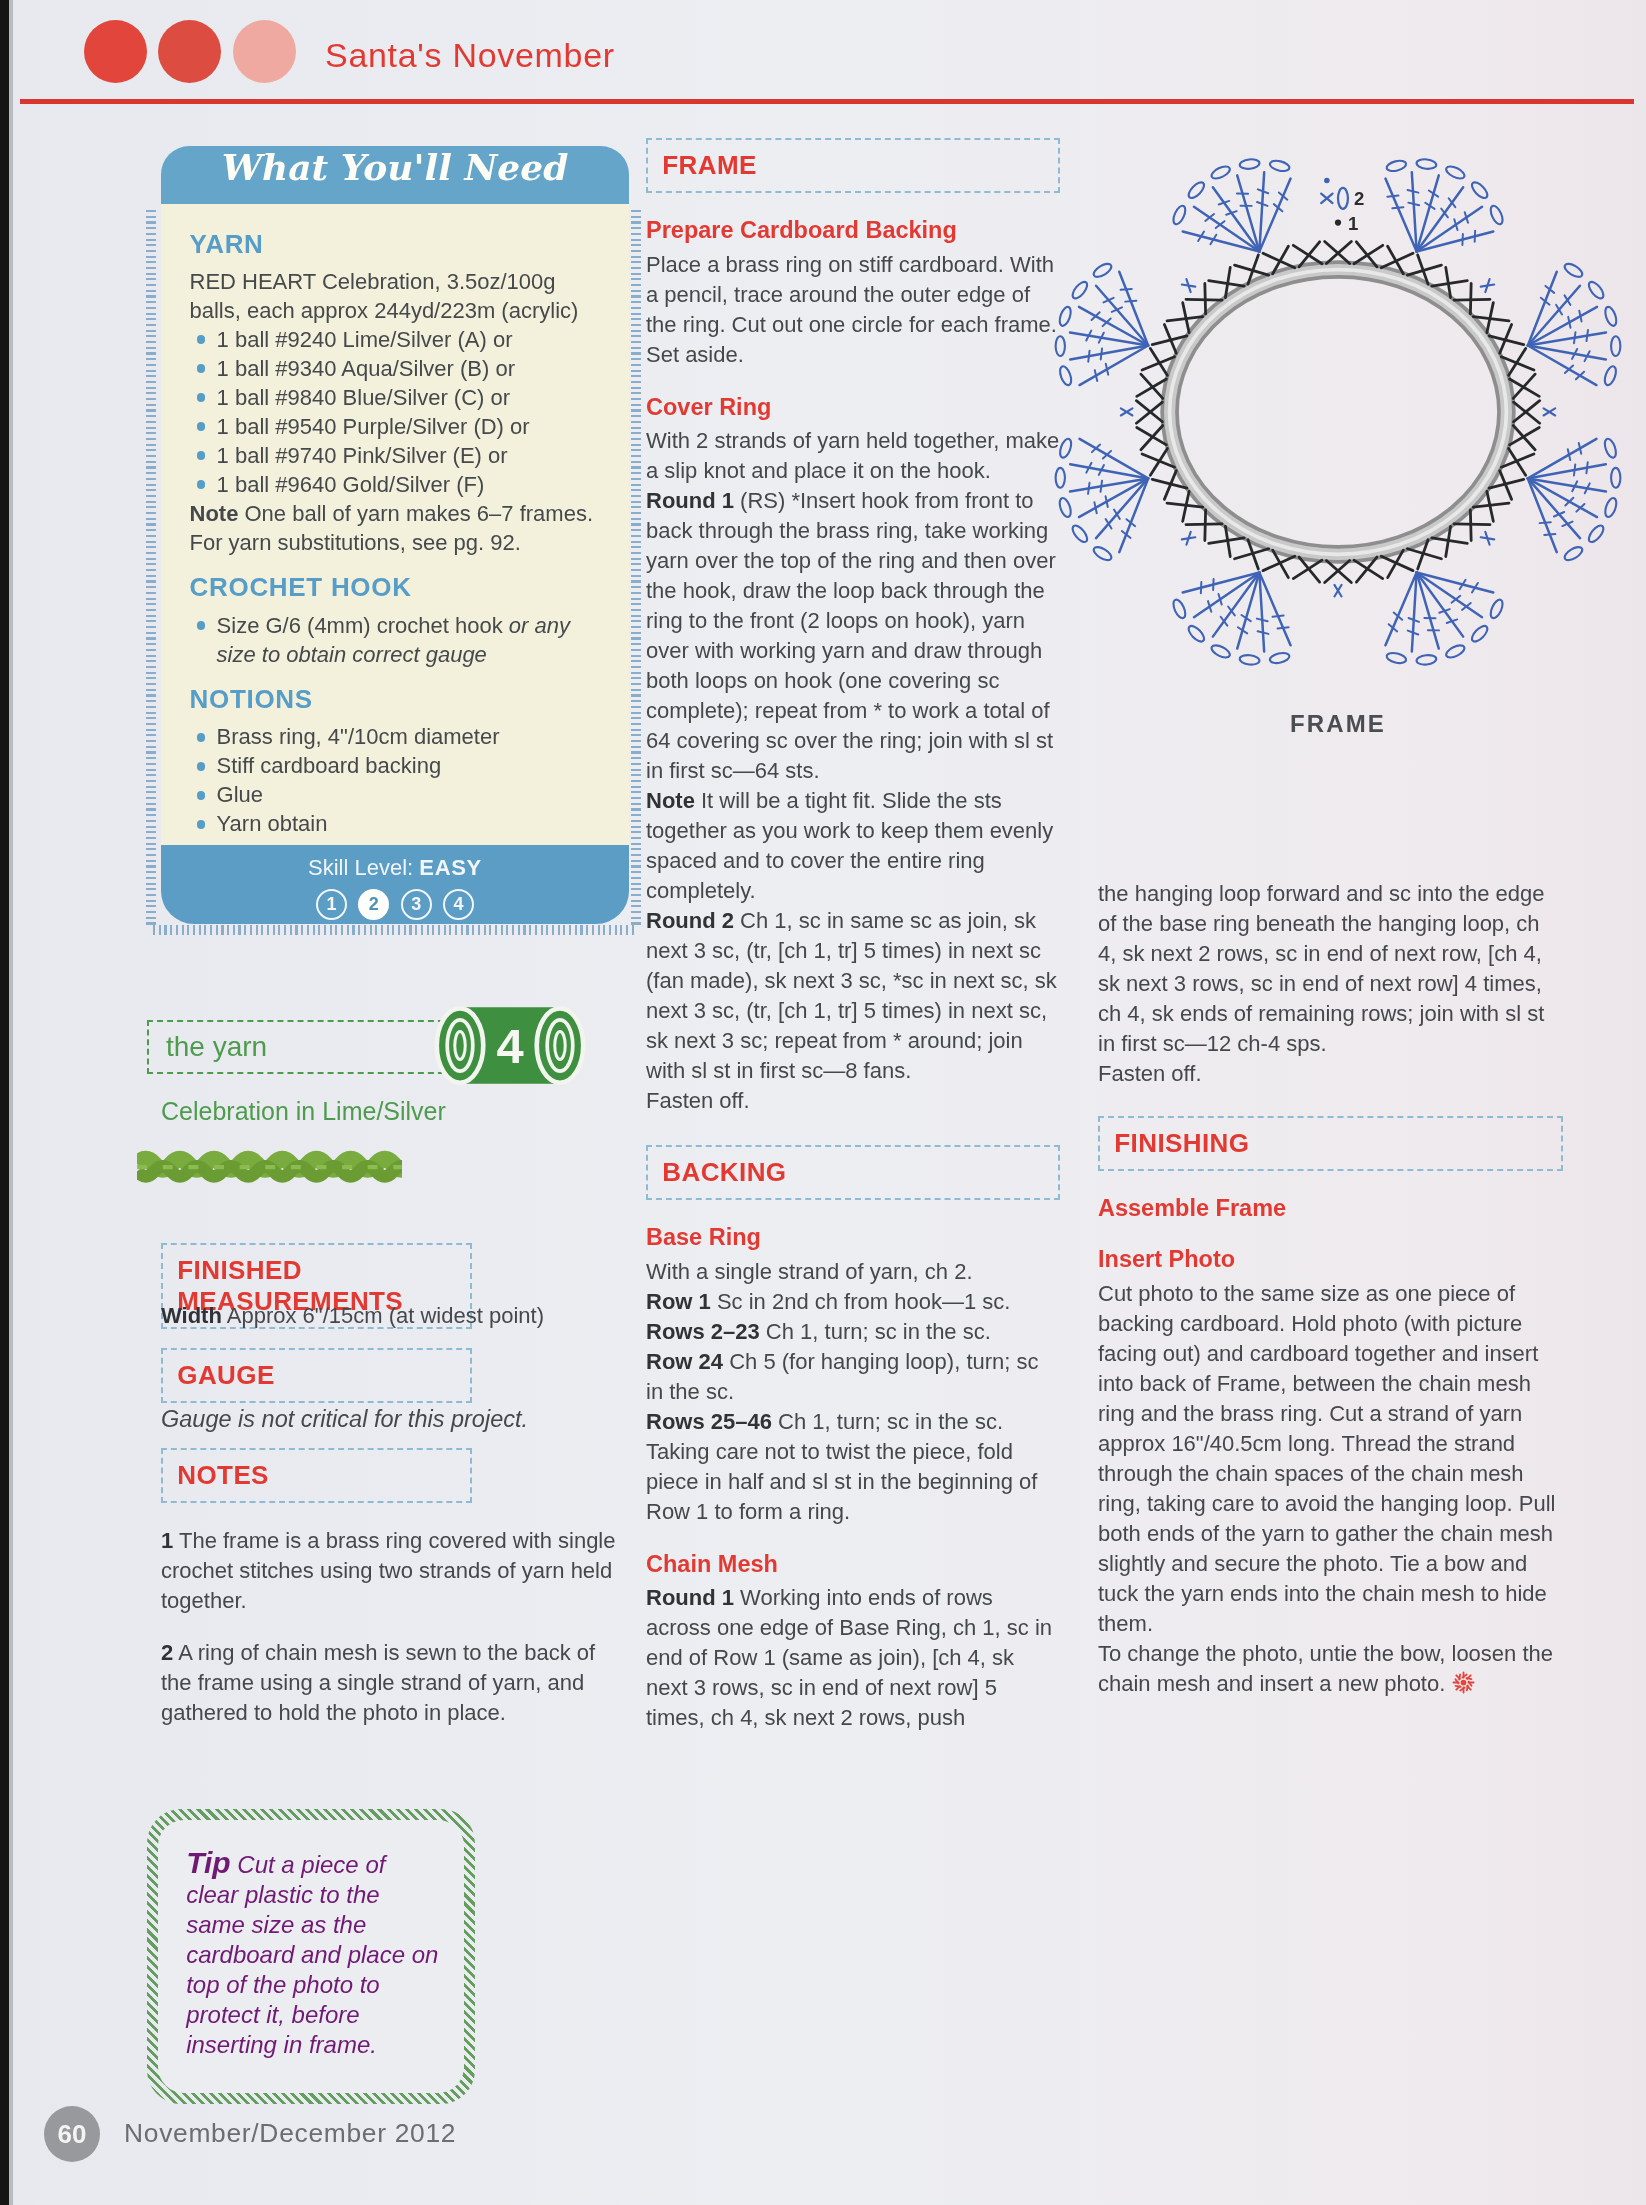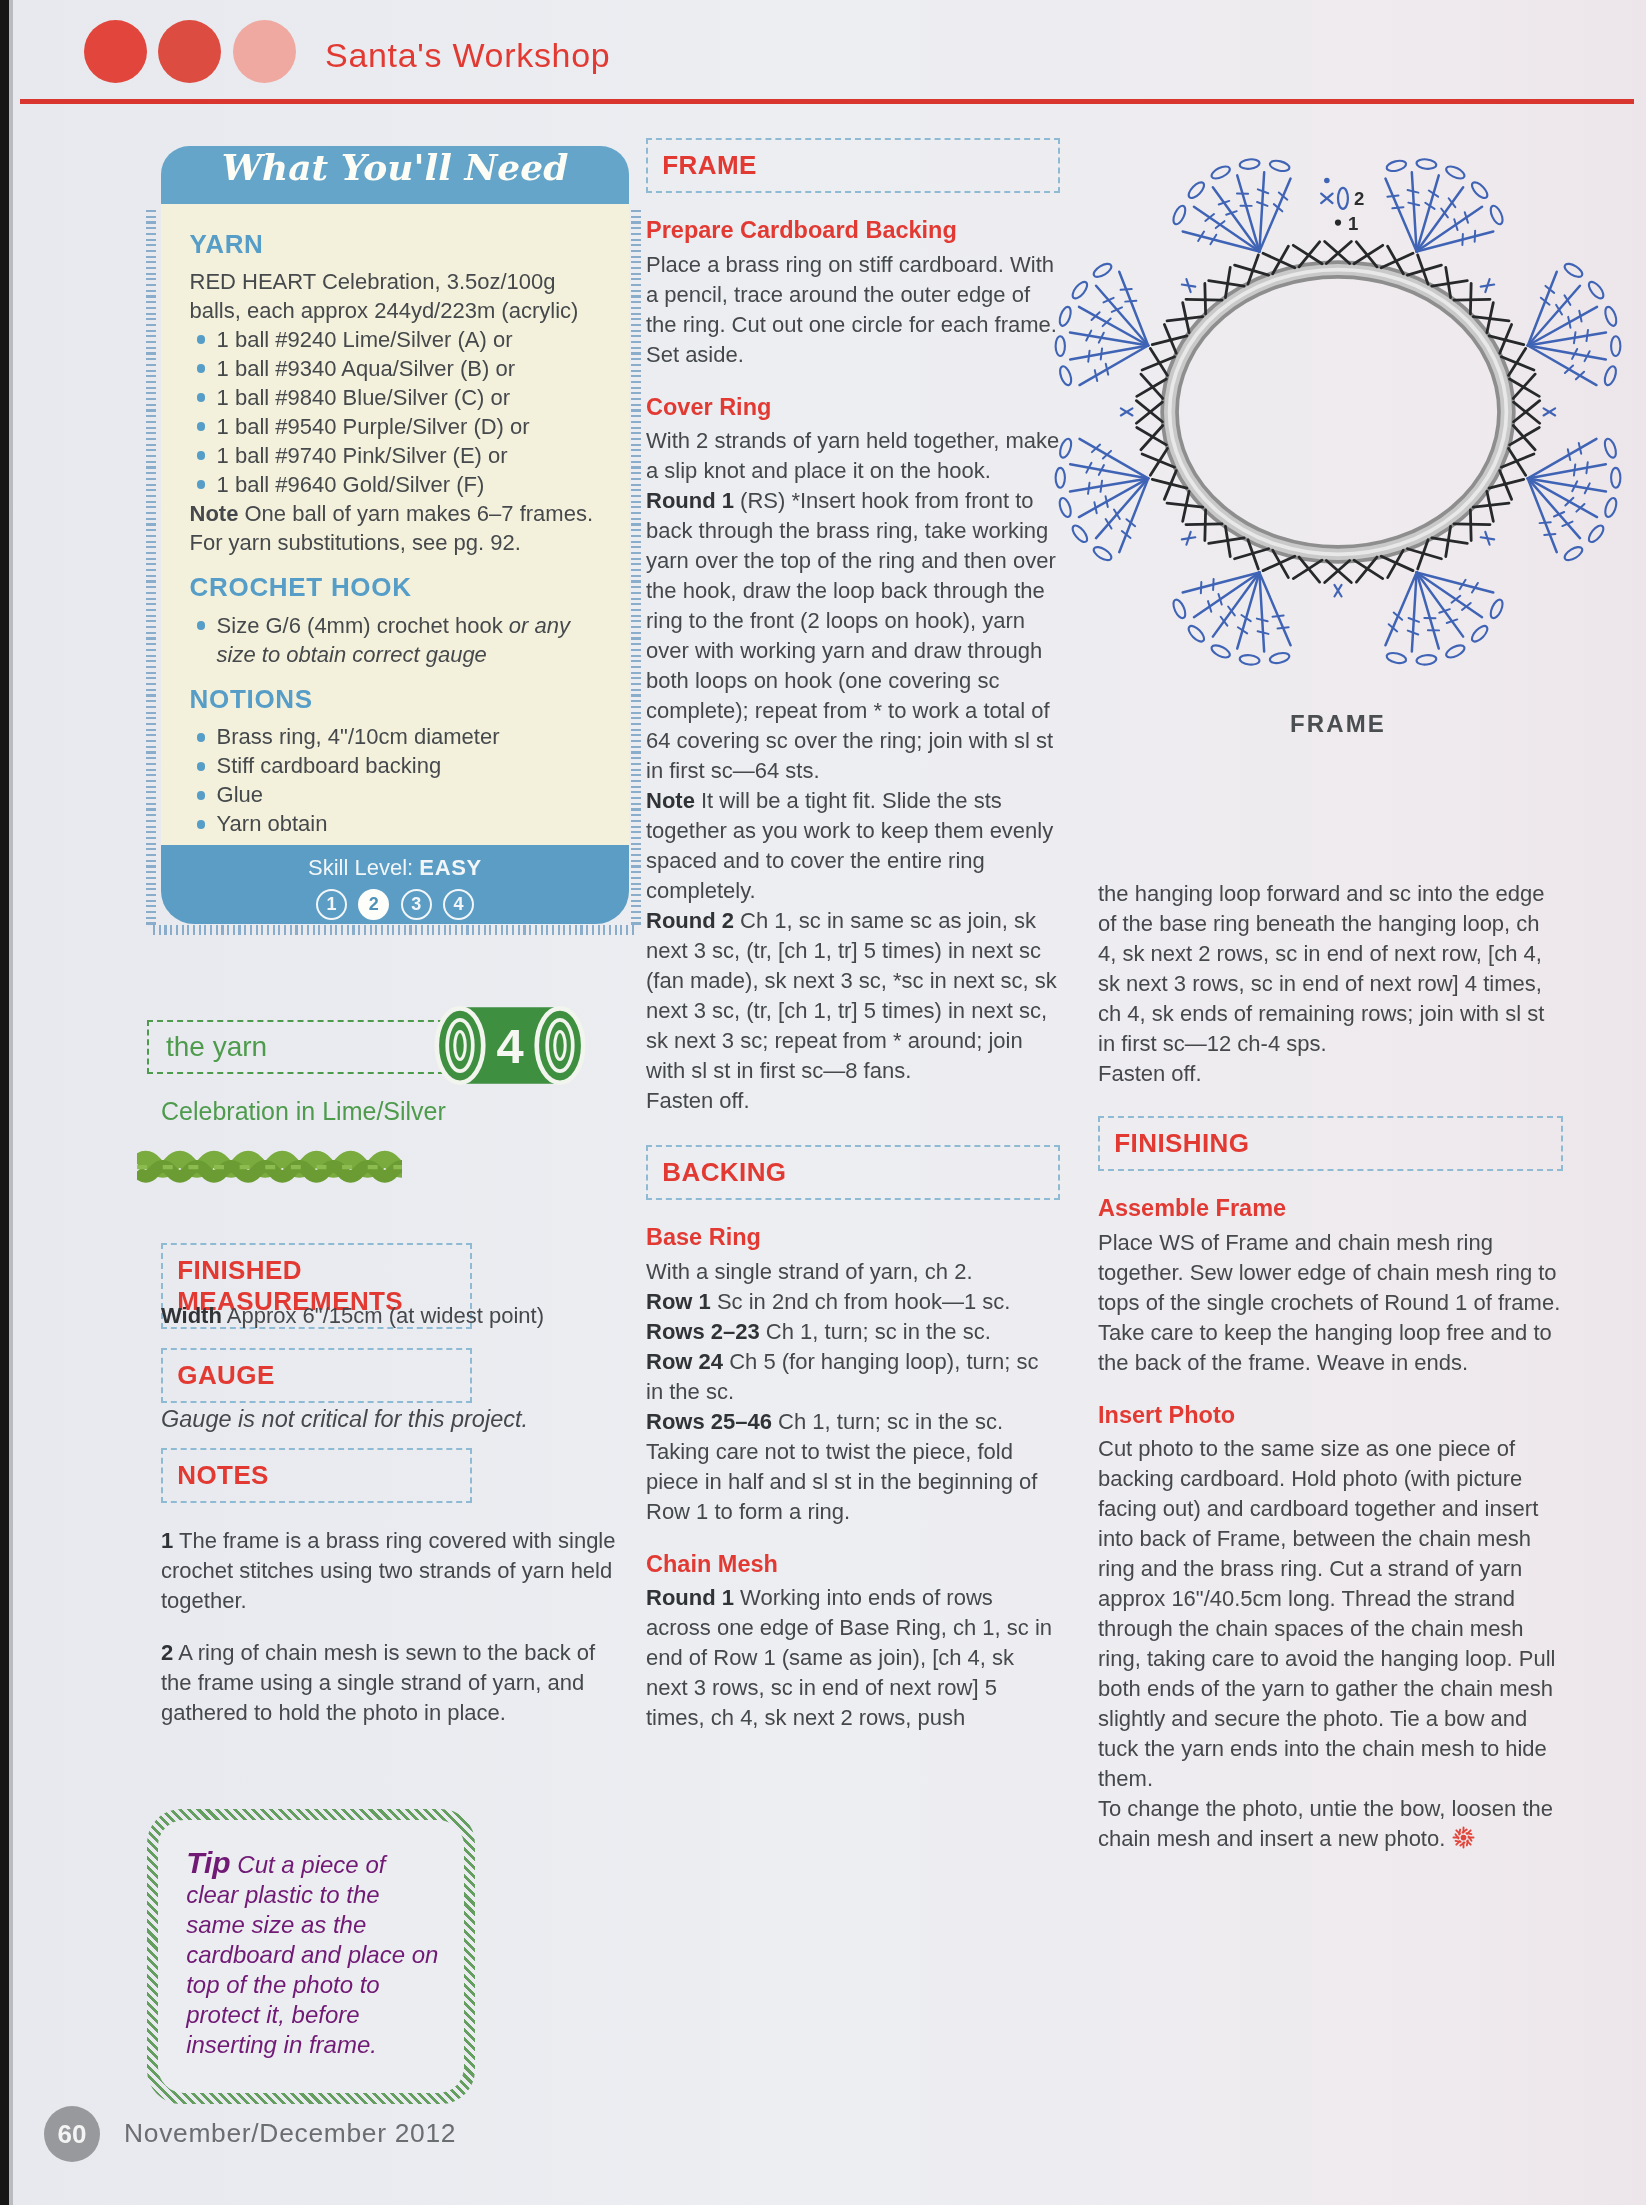--- a/index.html
+++ b/index.html
@@ -81,21 +81,21 @@
 </head>
 <body>
 
 <div id="page">
   <div class="edge-strip"></div>
   <div class="edge-strip2"></div>
 
   <div class="dot dot1"></div>
   <div class="dot dot2"></div>
   <div class="dot dot3"></div>
-  <div class="page-title">Santa's Workshop</div>
+  <div class="page-title">Santa's November</div>
   <div class="red-rule"></div>
 
   <div class="hatch-v" style="left:146px;top:210px;height:716px;"></div>
   <div class="hatch-v" style="left:631px;top:210px;height:716px;"></div>
   <div class="hatch-h" style="left:153px;top:925px;width:482px;"></div>
 
   <div class="need-box">
     <div class="need-head">
       <span class="need-title">What You'll Need</span>
     </div>
@@ -540,21 +540,20 @@
   </div>
 
   <div class="col col-right">
     <p class="body-text para">the hanging loop forward and sc into the edge of the base ring beneath the hanging loop, ch 4, sk next 2 rows, sc in end of next row, [ch 4, sk next 3 rows, sc in end of next row] 4 times, ch 4, sk ends of remaining rows; join with sl st in first sc—12 ch-4 sps.</p>
     <p class="body-text para">Fasten off.</p>
 
     <div class="sec-box" style="width:100%;margin-top:27px;">
       <span class="sec-title">FINISHING</span>
     </div>
     <div class="red-sub">Assemble Frame</div>
-    <p class="body-text para">Place WS of Frame and chain mesh ring together. Sew lower edge of chain mesh ring to tops of the single crochets of Round 1 of frame. Take care to keep the hanging loop free and to the back of the frame. Weave in ends.</p>
     <div class="red-sub">Insert Photo</div>
     <p class="body-text para">Cut photo to the same size as one piece of backing cardboard. Hold photo (with picture facing out) and cardboard together and insert into back of Frame, between the chain mesh ring and the brass ring. Cut a strand of yarn approx 16"/40.5cm long. Thread the strand through the chain spaces of the chain mesh ring, taking care to avoid the hanging loop. Pull both ends of the yarn to gather the chain mesh slightly and secure the photo. Tie a bow and tuck the yarn ends into the chain mesh to hide them.</p>
     <p class="body-text para"><span>To change the photo, untie the bow, loosen the chain mesh and insert a new photo.</span><svg class="end-marker" width="23" height="23" viewBox="0 0 32 32">
           <g stroke="#e2453b" stroke-width="2.6" stroke-linecap="round">
             <line x1="16" y1="2" x2="16" y2="9"></line>
             <line x1="16" y1="23" x2="16" y2="30"></line>
             <line x1="2" y1="16" x2="9" y2="16"></line>
             <line x1="23" y1="16" x2="30" y2="16"></line>
             <line x1="6" y1="6" x2="11" y2="11"></line>
             <line x1="21" y1="21" x2="26" y2="26"></line>

